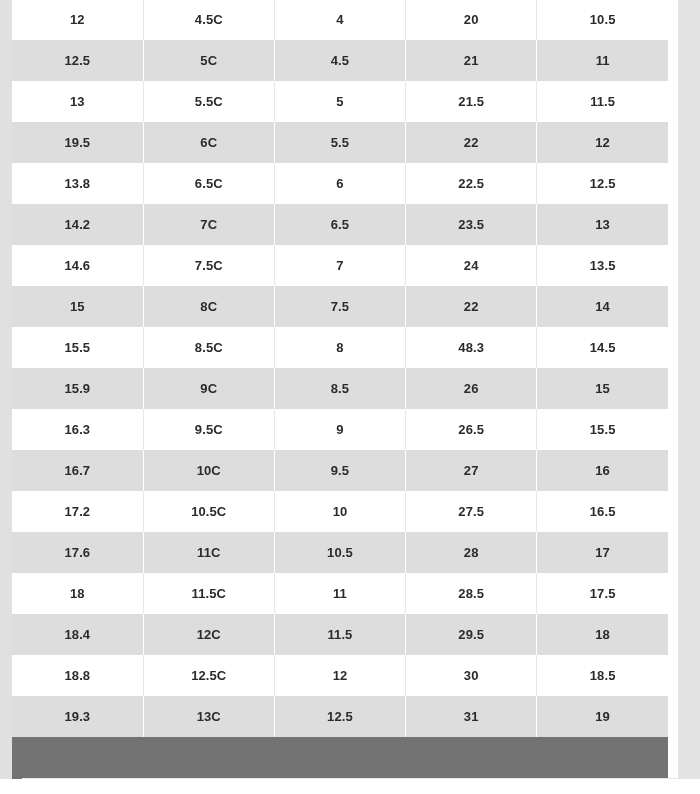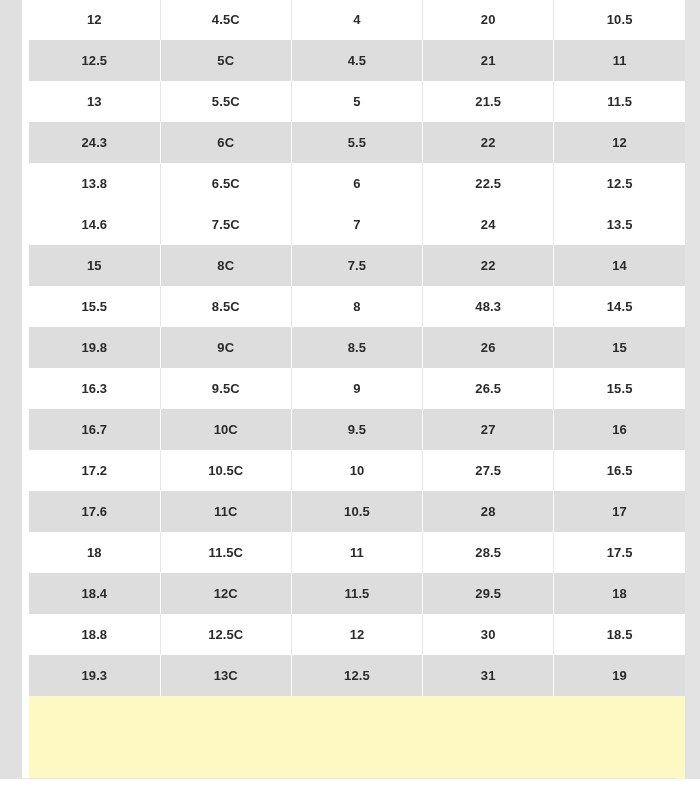--- a/index.html
+++ b/index.html
@@ -37,26 +37,26 @@
     left: 678px;
     top: 0;
     width: 22px;
     height: 779px;
     background: #e3e3e3;
   }
 
   
   #table-viewport {
     position: absolute;
-    left: 29px;
+    left: 12px;
     top: 0;
     width: 656px;
     height: 779px;
     overflow: hidden;
-    background: #fef9c3;
+    background: #737373;
   }
 
   table.size-table {
     border-collapse: collapse;
     table-layout: fixed;
     width: 656px;
     
     margin-top: -1px;
   }
 
@@ -141,33 +141,40 @@
             <td>11</td>
           </tr>
           <tr class="row-odd">
             <td>13</td>
             <td>5.5C</td>
             <td>5</td>
             <td>21.5</td>
             <td>11.5</td>
           </tr>
           <tr class="row-even">
-            <td>24.3</td>
+            <td>19.5</td>
             <td>6C</td>
             <td>5.5</td>
             <td>22</td>
             <td>12</td>
           </tr>
           <tr class="row-odd">
             <td>13.8</td>
             <td>6.5C</td>
             <td>6</td>
             <td>22.5</td>
             <td>12.5</td>
           </tr>
+          <tr class="row-even">
+            <td>14.2</td>
+            <td>7C</td>
+            <td>6.5</td>
+            <td>23.5</td>
+            <td>13</td>
+          </tr>
           <tr class="row-odd">
             <td>14.6</td>
             <td>7.5C</td>
             <td>7</td>
             <td>24</td>
             <td>13.5</td>
           </tr>
           <tr class="row-even">
             <td>15</td>
             <td>8C</td>
@@ -176,21 +183,21 @@
             <td>14</td>
           </tr>
           <tr class="row-odd">
             <td>15.5</td>
             <td>8.5C</td>
             <td>8</td>
             <td>48.3</td>
             <td>14.5</td>
           </tr>
           <tr class="row-even">
-            <td>19.8</td>
+            <td>15.9</td>
             <td>9C</td>
             <td>8.5</td>
             <td>26</td>
             <td>15</td>
           </tr>
           <tr class="row-odd">
             <td>16.3</td>
             <td>9.5C</td>
             <td>9</td>
             <td>26.5</td>

